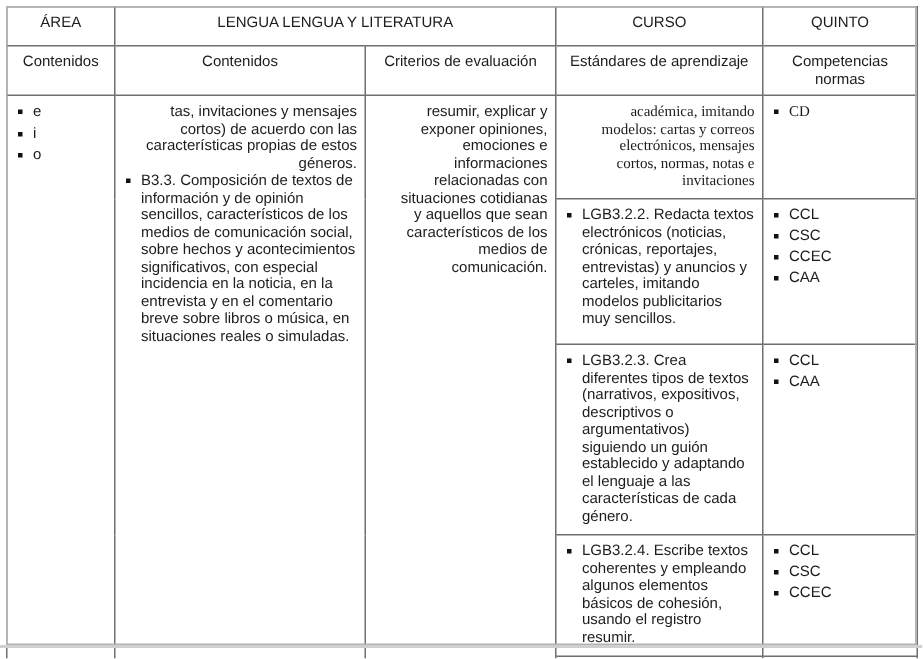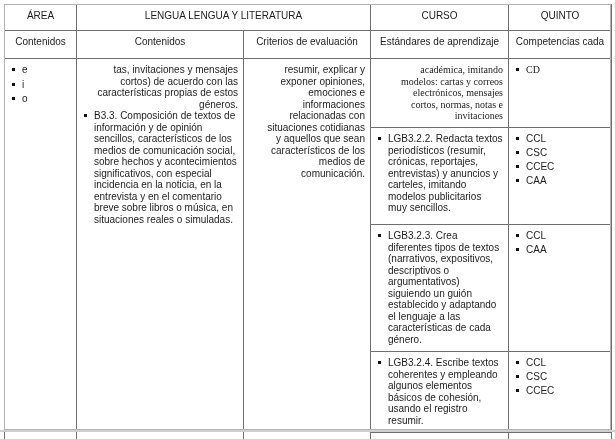--- a/index.html
+++ b/index.html
@@ -86,21 +86,21 @@
         <td class="hdr" colspan="2"><span>LENGUA LENGUA Y LITERATURA</span></td>
         <td class="hdr"><span>CURSO</span></td>
         <td class="hdr"><span>QUINTO</span></td>
       </tr>
 
       <tr class="hrow2">
         <td class="hdr"><span>Contenidos</span></td>
         <td class="hdr"><span>Contenidos</span></td>
         <td class="hdr"><span>Criterios de evaluación</span></td>
         <td class="hdr"><span>Estándares de aprendizaje</span></td>
-        <td class="hdr"><span>Competencias cada</span></td>
+        <td class="hdr"><span>Competencias normas</span></td>
       </tr>
 
       <tr>
         <td class="obj" rowspan="5">
           <div class="li"><span class="b"></span><span>e</span></div>
           <div class="li"><span class="b"></span><span>i</span></div>
           <div class="li"><span class="b"></span><span>o</span></div>
         </td>
         <td rowspan="5">
           <p class="cont">tas, invitaciones y mensajes cortos) de acuerdo con las características propias de estos géneros.</p>
@@ -112,21 +112,21 @@
         <td class="h1">
           <p class="cont">académica, imitando modelos: cartas y correos electrónicos, mensajes cortos, normas, notas e invitaciones</p>
         </td>
         <td class="comp h1">
           <div class="li"><span class="b"></span><span>CD</span></div>
         </td>
       </tr>
 
       <tr>
         <td class="h2">
-          <div class="li"><span class="b"></span><span>LGB3.2.2. Redacta textos periodísticos (resumir, crónicas, reportajes, entrevistas) y anuncios y carteles, imitando modelos publicitarios muy sencillos.</span></div>
+          <div class="li"><span class="b"></span><span>LGB3.2.2. Redacta textos electrónicos (noticias, crónicas, reportajes, entrevistas) y anuncios y carteles, imitando modelos publicitarios muy sencillos.</span></div>
         </td>
         <td class="comp h2">
           <div class="li"><span class="b"></span><span>CCL</span></div>
           <div class="li"><span class="b"></span><span>CSC</span></div>
           <div class="li"><span class="b"></span><span>CCEC</span></div>
           <div class="li"><span class="b"></span><span>CAA</span></div>
         </td>
       </tr>
 
       <tr>

